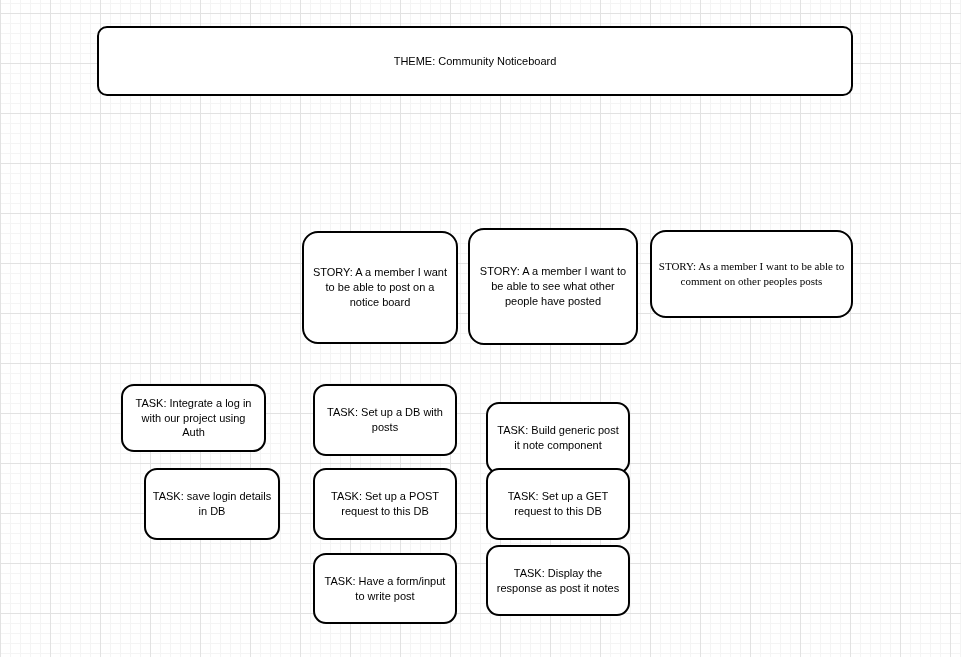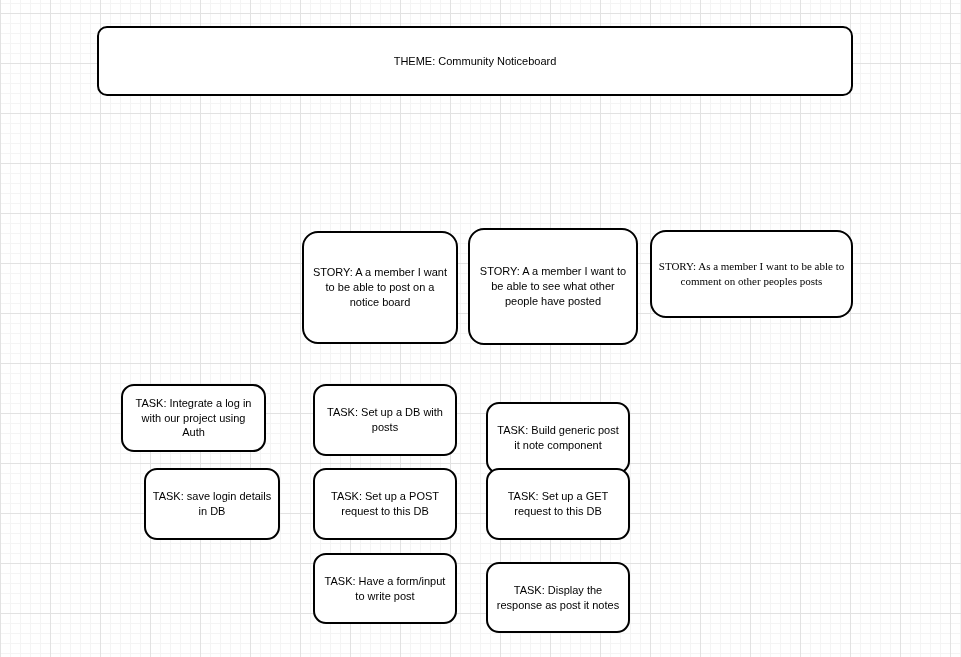--- a/index.html
+++ b/index.html
@@ -78,17 +78,17 @@
   <div class="node node--task" style="left:313px; top:468px; width:144px; height:72px;">
     <span class="node-label">TASK: Set up a POST request to this DB</span>
   </div>
 
   <div class="node node--task" style="left:486px; top:384px; width:144px; height:72px;margin-top:18px;">
     <span class="node-label">TASK: Build generic post it note component</span>
   </div>
   <div class="node node--task" style="left:486px; top:468px; width:144px; height:72px;">
     <span class="node-label">TASK: Set up a GET request to this DB</span>
   </div>
-  <div class="node node--task" style="left:486px; top:562px; width:144px; height:71px;">
+  <div class="node node--task" style="left:486px; top:545px; width:144px; height:71px;">
     <span class="node-label">TASK: Display the response as post it notes</span>
   </div>
 
 </div>
 
 </body></html>

